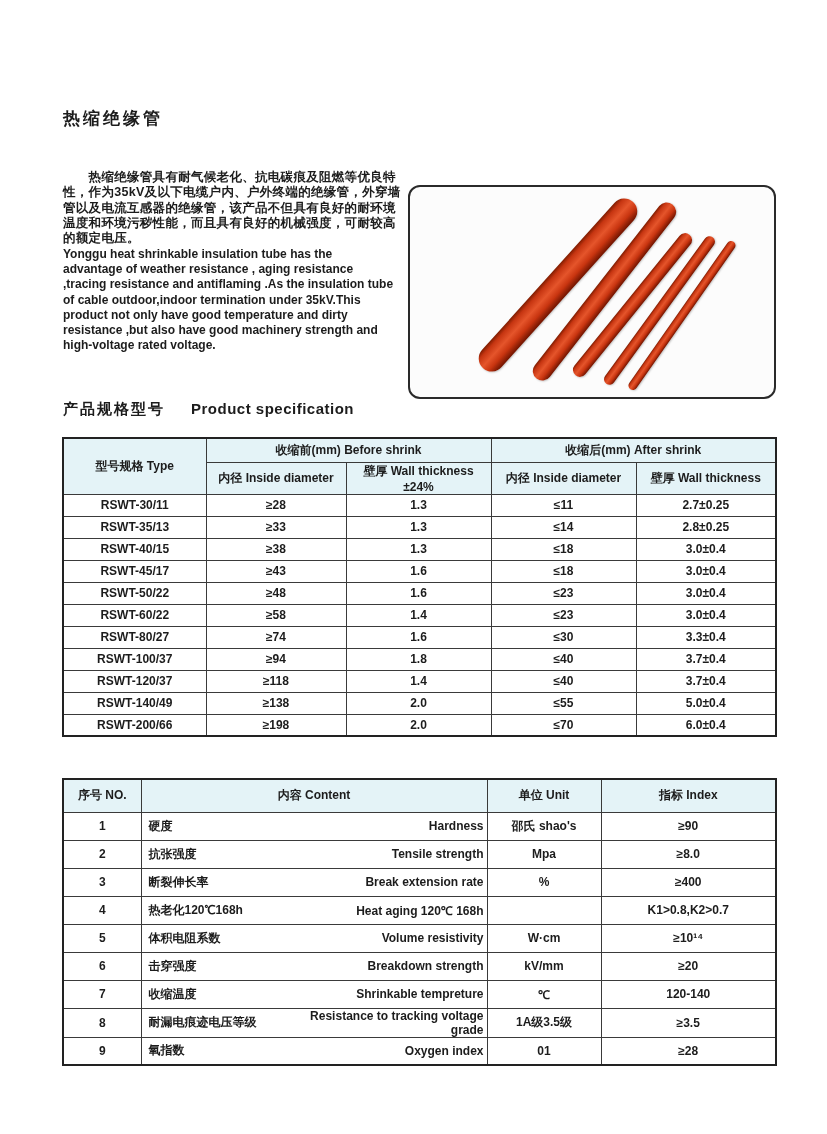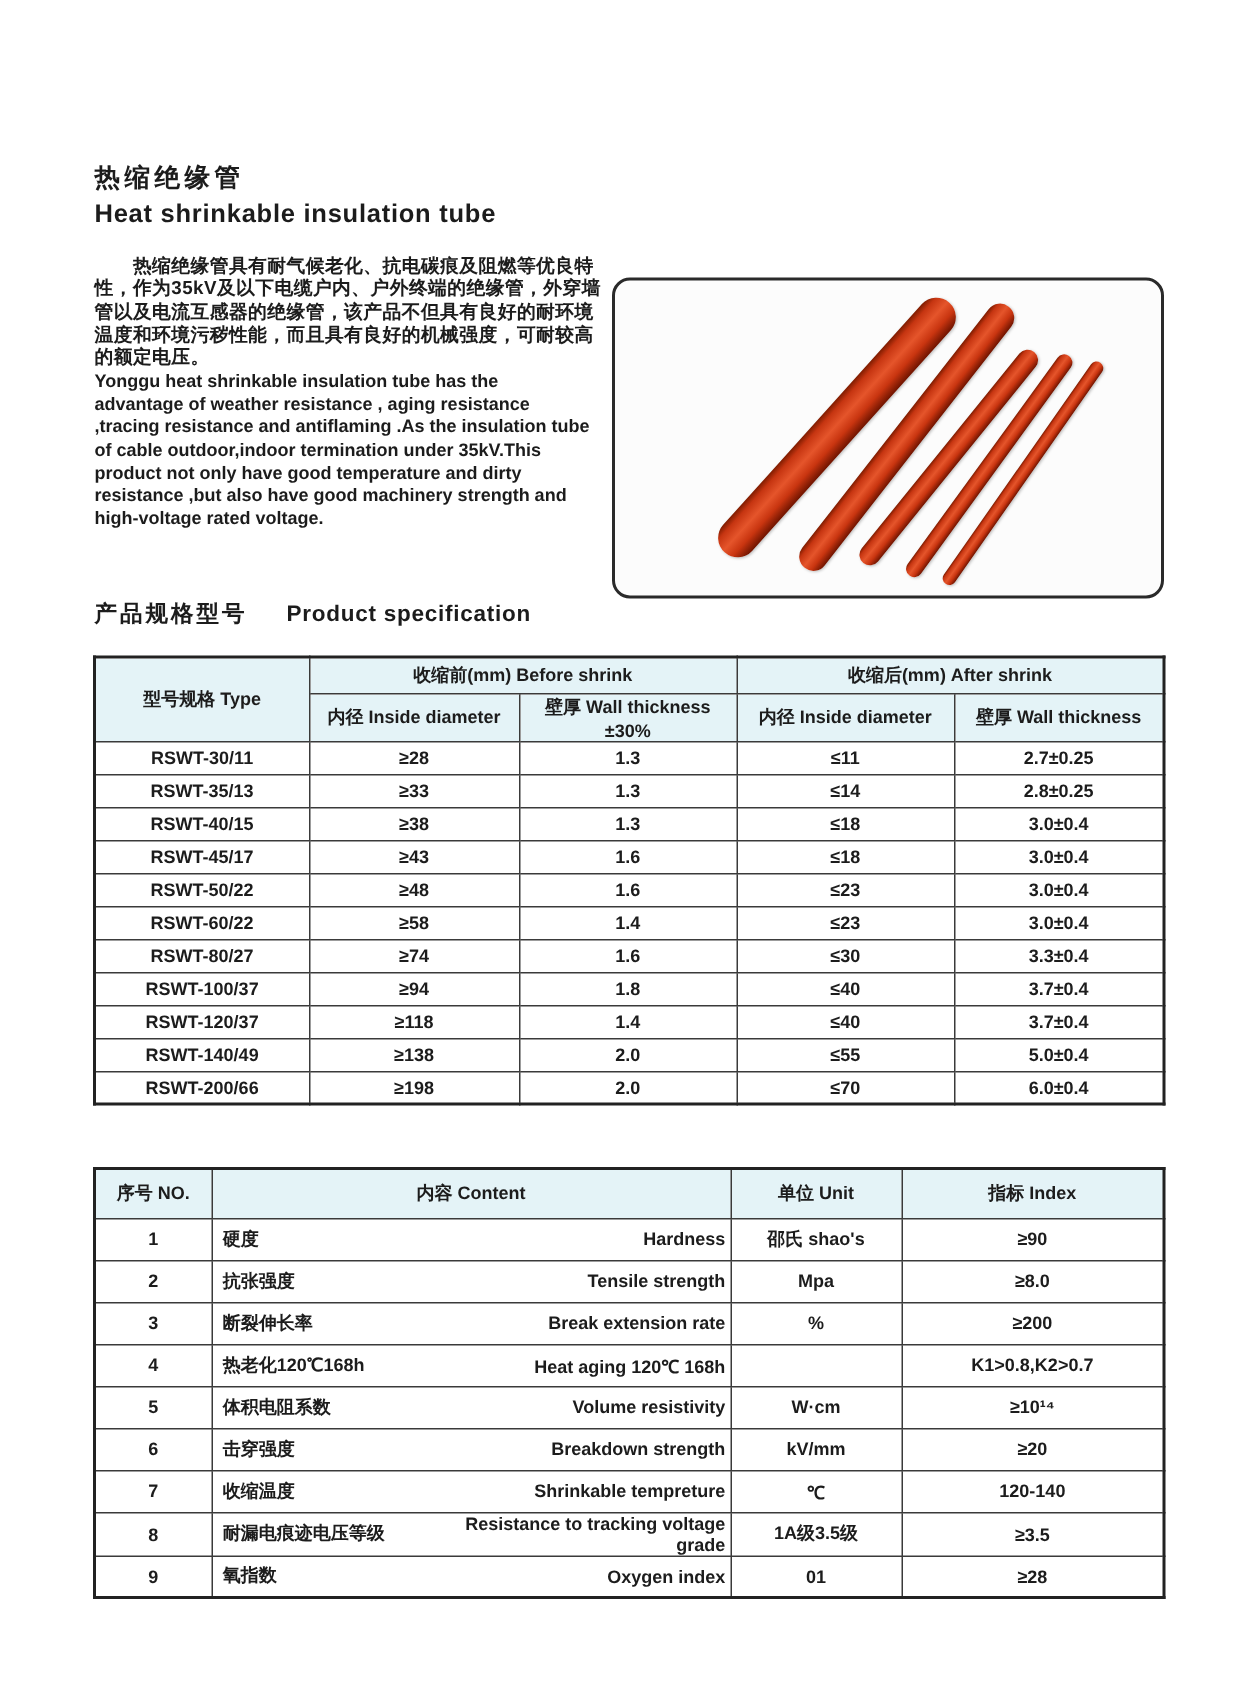--- a/index.html
+++ b/index.html
@@ -67,21 +67,20 @@
   .content-flex { display:flex; align-items:center; }
   .content-flex .zh { width:135px; flex:none; padding-left:4px; }
   .content-flex .en { flex:1; text-align:right; }
 </style>
 </head>
 <body>
 
 <div class="page">
 
   <div class="title-zh">热缩绝缘管</div>
-  <div class="title-en">Heat  shrinkable  insulation  tube</div>
 
   <div class="intro-zh">　　热缩绝缘管具有耐气候老化、抗电碳痕及阻燃等优良特
 性，作为35kV及以下电缆户内、户外终端的绝缘管，外穿墙
 管以及电流互感器的绝缘管，该产品不但具有良好的耐环境
 温度和环境污秽性能，而且具有良好的机械强度，可耐较高
 的额定电压。</div>
   <div class="intro-en">Yonggu heat shrinkable insulation tube has the
 advantage of weather resistance , aging resistance
 ,tracing resistance and antiflaming .As the insulation tube
 of cable outdoor,indoor termination under 35kV.This
@@ -110,21 +109,21 @@
         <col style="width:140px">
     </colgroup>
     <thead>
       <tr>
         <th rowspan="2">型号规格 Type</th>
         <th colspan="2">收缩前(mm) Before shrink</th>
         <th colspan="2">收缩后(mm) After shrink</th>
       </tr>
       <tr>
         <th>内径 Inside diameter</th>
-        <th>壁厚 Wall thickness ±30%</th>
+        <th>壁厚 Wall thickness ±24%</th>
         <th>内径 Inside diameter</th>
         <th>壁厚 Wall thickness</th>
       </tr>
     </thead>
     <tbody>
         <tr>
           <td>RSWT-30/11</td>
           <td>≥28</td>
           <td>1.3</td>
           <td>≤11</td>
@@ -244,21 +243,21 @@
         </tr>
         <tr>
           <td>3</td>
           <td class="content-cell">
             <div class="content-flex">
               <span class="zh">断裂伸长率</span>
               <span class="en">Break extension rate</span>
             </div>
           </td>
           <td>%</td>
-          <td>≥200</td>
+          <td>≥400</td>
         </tr>
         <tr>
           <td>4</td>
           <td class="content-cell">
             <div class="content-flex">
               <span class="zh">热老化120℃168h</span>
               <span class="en">Heat aging 120℃ 168h</span>
             </div>
           </td>
           <td></td>

